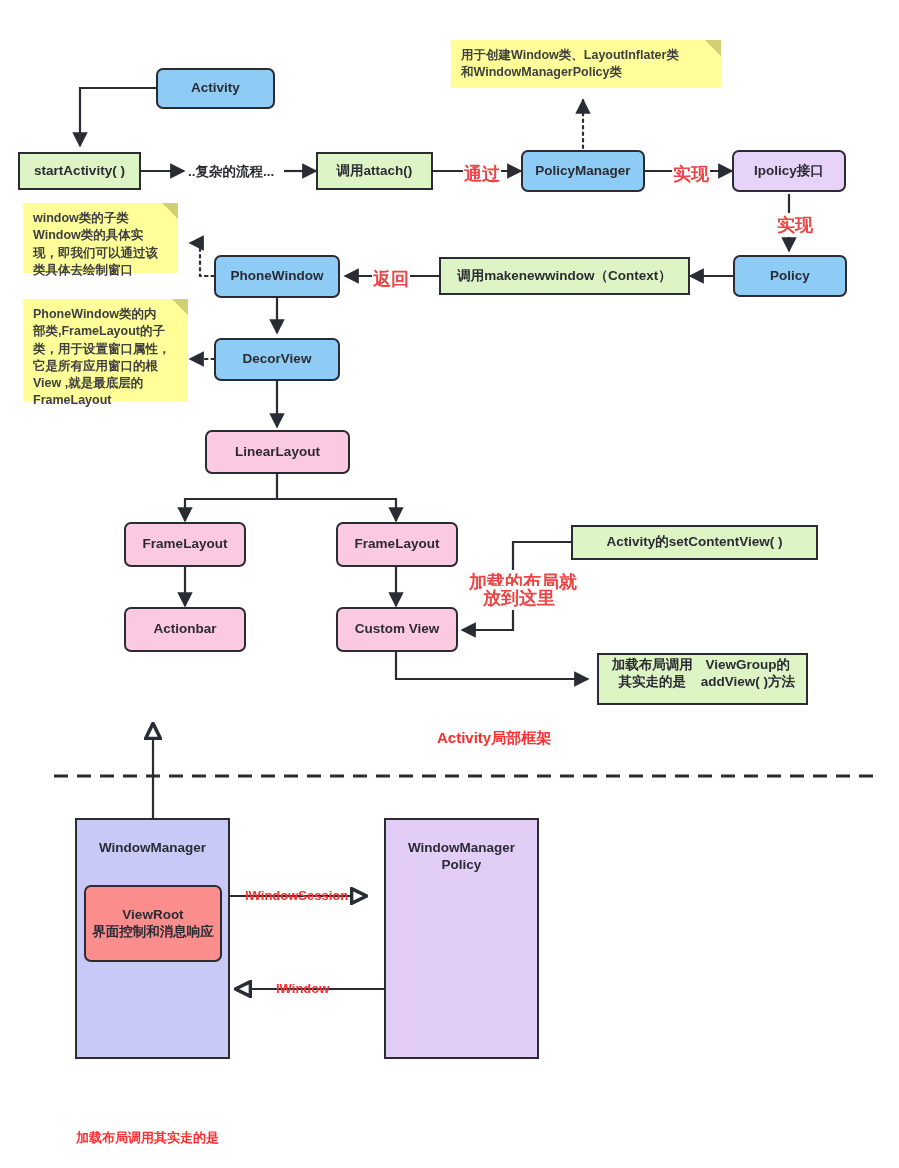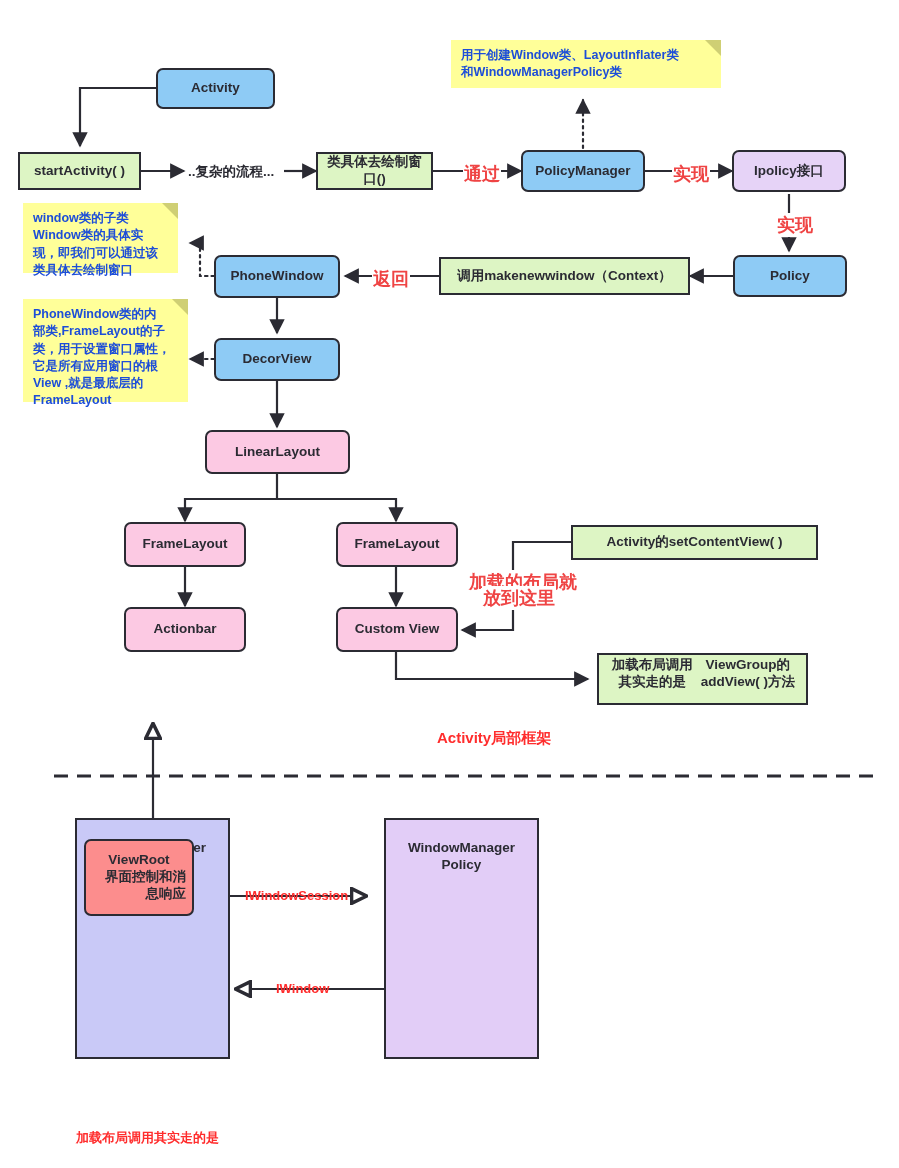--- a/index.html
+++ b/index.html
@@ -54,21 +54,21 @@
   .redlabel{
     position:absolute;
     font-weight:bold;
     color:#ff2d2d;
     white-space:nowrap;
   }
   .note{
     position:absolute;
     box-sizing:border-box;
     background:#ffff99;
-    color:#1d4ed8;
+    color:#404040;
     font-weight:bold;
     font-size:12.5px;
     line-height:1.38;
     padding:7px 8px 6px 10px;
     border:0;
   }
   .note .fold{
     position:absolute;
     top:0; right:0;
     width:0;height:0;
@@ -148,21 +148,21 @@
 
     <path class="stroke" d="M 384 989 L 236 989" marker-end="url(#arrowHollow)"></path>
   </svg>
 
   <div class="node blue" style="left:156px;top:68px;width:119px;height:41px;">Activity</div>
 
   <div class="node green" style="left:18px;top:152px;width:123px;height:38px;">startActivity( )</div>
 
   <div class="plainlabel" style="left:188px;top:163px;">..复杂的流程...</div>
 
-  <div class="node green" style="left:316px;top:152px;width:117px;height:38px;">类具体去绘制窗口()</div>
+  <div class="node green" style="left:316px;top:152px;width:117px;height:38px;">调用attach()</div>
 
   <div class="node blue" style="left:521px;top:150px;width:124px;height:42px;">PolicyManager</div>
 
   <div class="node purple" style="left:732px;top:150px;width:114px;height:42px;">Ipolicy接口</div>
 
   <div class="node blue" style="left:733px;top:255px;width:114px;height:42px;">Policy</div>
 
   <div class="node green" style="left:439px;top:257px;width:251px;height:38px;">调用makenewwindow（Context）</div>
 
   <div class="node blue" style="left:214px;top:255px;width:126px;height:43px;">PhoneWindow</div>
@@ -181,21 +181,21 @@
 
   <div class="node green" style="left:571px;top:525px;width:247px;height:35px;">Activity的setContentView( )</div>
 
   <div class="node green" style="left:597px;top:653px;width:211px;height:52px;justify-content:center;align-items:flex-start;padding-left:10px;">
     <span>加载布局调用其实走的是</span>
     <span>ViewGroup的addView( )方法</span>
   </div>
 
   <div class="node periwinkle" style="left:75px;top:818px;width:155px;height:241px;align-items:flex-start;padding-top:20px;">WindowManager</div>
 
-  <div class="node salmon" style="left:84px;top:839px;width:110px;height:77px;flex-direction:column;text-align:right;">
+  <div class="node salmon" style="left:84px;top:885px;width:138px;height:77px;flex-direction:column;text-align:right;">
     <span>ViewRoot</span>
     <span>界面控制和消息响应</span>
   </div>
 
   <div class="node lavender" style="left:384px;top:818px;width:155px;height:241px;flex-direction:column;align-items:center;justify-content:flex-start;padding-top:20px;">
     <span>WindowManager</span>
     <span>Policy</span>
   </div>
 
   <div class="edgelabel" style="left:463px;top:162px;">通过</div>

